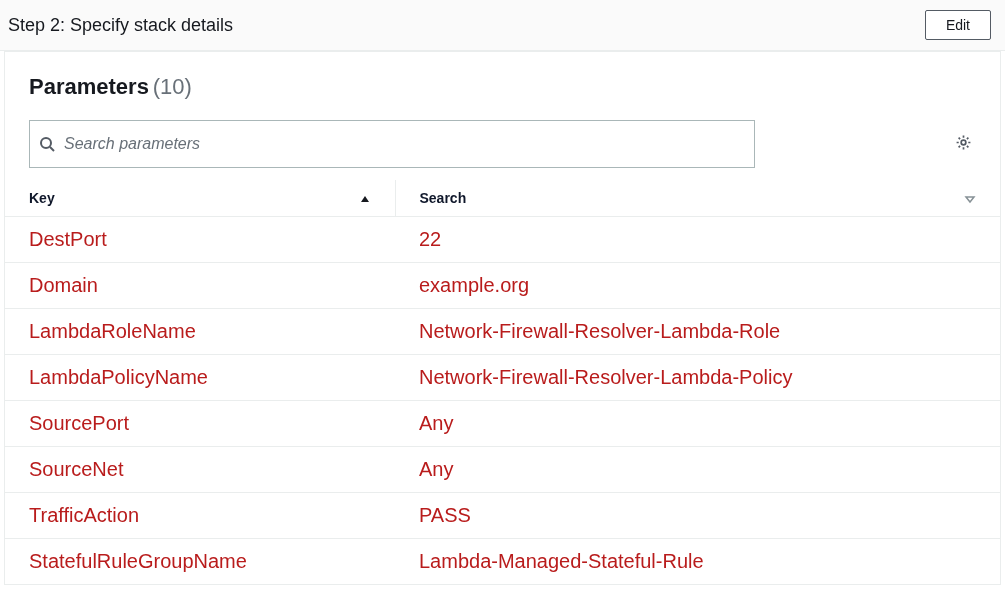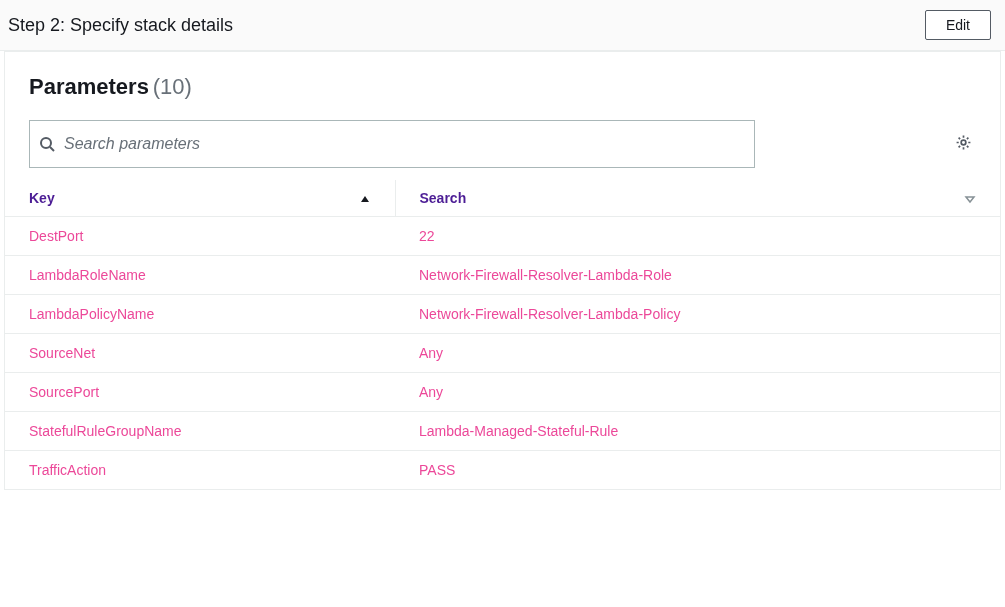--- a/index.html
+++ b/index.html
@@ -102,21 +102,21 @@
     .table {
       width: 100%;
       border-collapse: collapse;
     }
     .table thead th {
       text-align: right;
       font-weight: 700;
       font-size: 14px;
       padding: 10px 24px 10px 24px;
       border-bottom: 1px solid #eaeded;
-      color: #4c1d95;
+      color: #0f172a;
       position: relative;
     }
     .th-inner {
       display: flex;
       align-items: center;
       justify-content: space-between;
     }
     .col-key {
       width: 390px;
       border-right: 1px solid #eaeded;
@@ -125,22 +125,22 @@
       width: 12px;
       height: 12px;
       color: #16191f;
     }
     .sort-icon-inactive {
       color: #879196;
     }
     .table tbody td {
       padding: 11px 24px;
       border-bottom: 1px solid #eaeded;
-      font-size: 14px;
-      color: #ec4899;
+      font-size: 20px;
+      color: #b91c1c;
       vertical-align: middle;
     }
     .table tbody tr:last-child td {
       border-bottom: none;
     }
   </style>
 </head>
 <body>
 
 <div class="step-header">
@@ -199,38 +199,42 @@
           </div>
         </th>
       </tr>
     </thead>
     <tbody>
       <tr>
         <td>DestPort</td>
         <td>22</td>
       </tr>
       <tr>
+        <td>Domain</td>
+        <td>example.org</td>
+      </tr>
+      <tr>
         <td>LambdaRoleName</td>
         <td>Network-Firewall-Resolver-Lambda-Role</td>
       </tr>
       <tr>
         <td>LambdaPolicyName</td>
         <td>Network-Firewall-Resolver-Lambda-Policy</td>
       </tr>
       <tr>
+        <td>SourcePort</td>
+        <td>Any</td>
+      </tr>
+      <tr>
         <td>SourceNet</td>
         <td>Any</td>
       </tr>
       <tr>
-        <td>SourcePort</td>
-        <td>Any</td>
+        <td>TrafficAction</td>
+        <td>PASS</td>
       </tr>
       <tr>
         <td>StatefulRuleGroupName</td>
         <td>Lambda-Managed-Stateful-Rule</td>
-      </tr>
-      <tr>
-        <td>TrafficAction</td>
-        <td>PASS</td>
       </tr>
     </tbody>
   </table>
 </div>
 
 </body></html>

